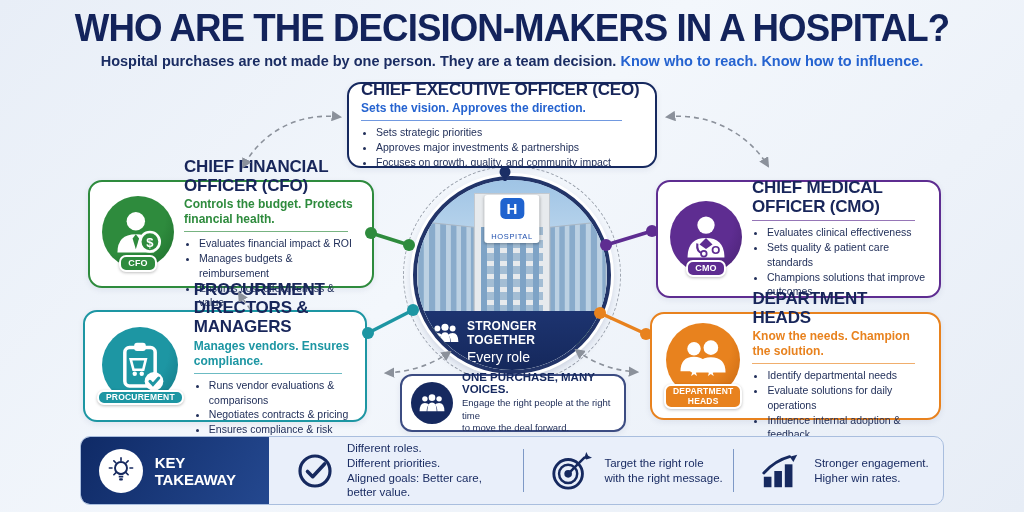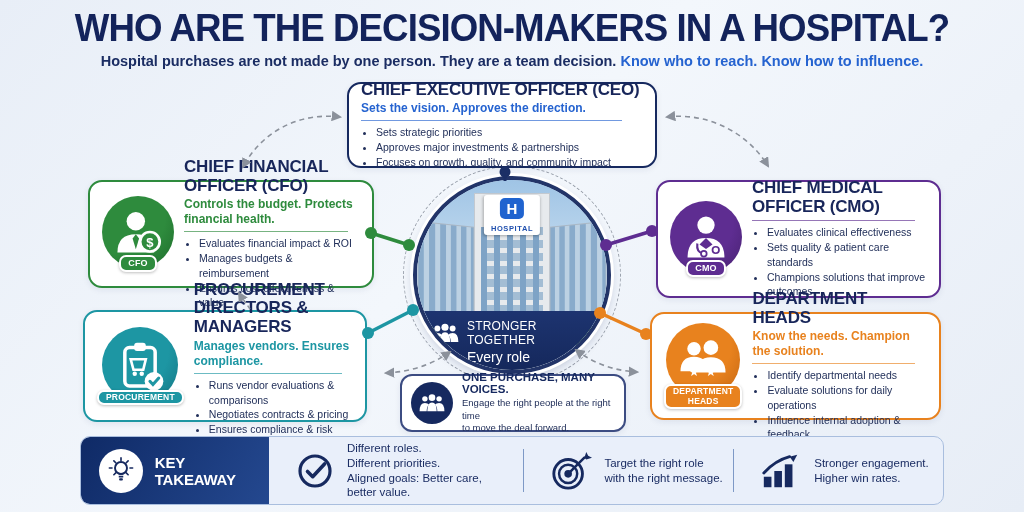--- a/index.html
+++ b/index.html
@@ -83,26 +83,26 @@
   .ground { position:absolute; left:0; bottom:0; width:100%; height:13%; background:linear-gradient(180deg,#d8dde0,#bfc7cc); }
   .tree { position:absolute; border-radius:50%; background:radial-gradient(circle at 35% 30%,#4d8a45,#2c5c2e); }
   .t1 { left:4%;  bottom:11%; width:26px; height:24px; }
   .t2 { left:17%; bottom:12%; width:18px; height:17px; }
   .t3 { right:5%; bottom:11%; width:26px; height:24px; }
   .t4 { right:18%; bottom:12%; width:17px; height:16px; }
   .sign { position:absolute; top:8%; left:50%; transform:translateX(-50%); background:#fff;
     padding:3px 7px 2px; border-radius:3px; text-align:center; box-shadow:0 1px 3px rgba(0,0,0,.3); }
   .sign-h { width:24px; height:21px; background:#1f63cf; color:#fff; border-radius:5px;
     font-weight:800; font-size:15px; line-height:21px; margin:0 auto; }
-  .sign-label { font-size:7.5px; font-weight:700; color:#1f4fae; letter-spacing:.6px; margin-top:5px; }
+  .sign-label { font-size:7.5px; font-weight:400; color:#1f4fae; letter-spacing:.6px; margin-top:13px; }
   .banner { position:absolute; left:0; bottom:0; width:100%; height:31%;
     background:linear-gradient(180deg,#1d3470,#15285c); display:flex; align-items:flex-start;
     justify-content:center; gap:8px; padding:8px 18px 0 14px; }
   .banner-txt { color:#fff; }
-  .banner-title { font-size:12px; font-weight:400; letter-spacing:.2px; }
+  .banner-title { font-size:12px; font-weight:700; letter-spacing:.2px; }
   .banner-sub { font-size:14px; white-space:pre-line; line-height:1.3; margin-top:1px; }
 
   
   .op-card { position:absolute; left:400px; top:374px; width:226px; height:58px;
     background:#fff; border:2px solid #3c4c82; border-radius:12px; display:flex;
     align-items:center; gap:9px; padding:6px 8px 6px 9px; z-index:2;
     box-shadow:0 2px 6px rgba(20,35,90,.08); }
   .op-circle { width:42px; height:42px; border-radius:50%; background:#16295f; flex:0 0 auto;
     display:flex; align-items:center; justify-content:center; }
   .op-title { font-size:11.5px; font-weight:800; color:#16295f; }

